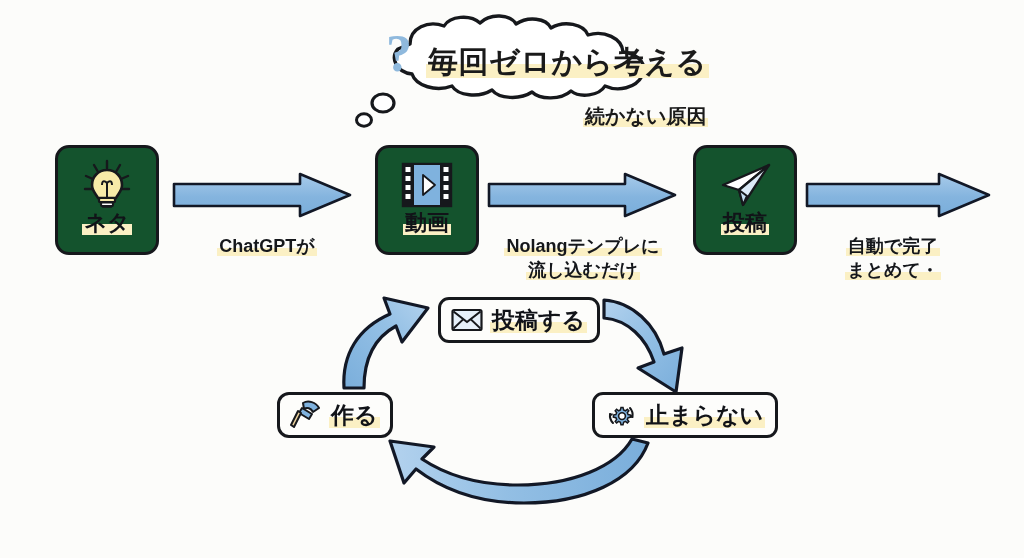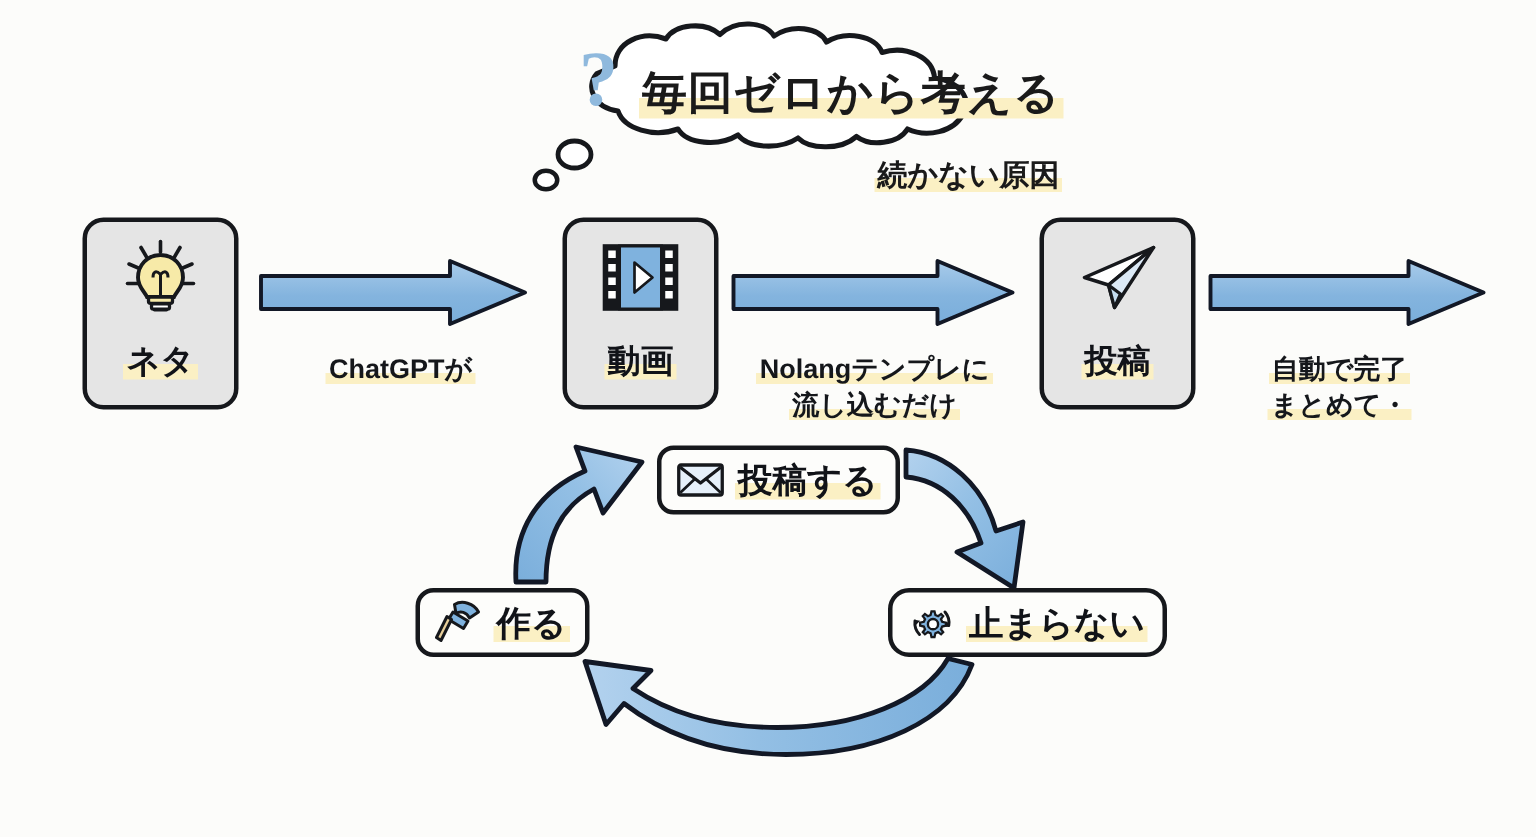--- a/index.html
+++ b/index.html
@@ -63,24 +63,24 @@
     font-weight: bold;
     color: #1a1a1a;
     white-space: nowrap;
     margin-left: 35px;
   }
 
   
   .card {
     position: absolute;
     width: 104px;
-    height: 128px;
+    height: 110px;
     border: 3.5px solid #16181c;
     border-radius: 14px;
-    background: #e5e5e5;
+    background: #14532d;
     box-sizing: border-box;
   }
   .card-icon {
     position: absolute;
     left: 0;
     top: 10px;
     width: 100%;
     height: 54px;
     display: flex;
     align-items: center;
@@ -344,21 +344,21 @@
     <div class="pill-icon">
       <svg width="32" height="30" viewBox="0 0 32 30">
         <path d="M13 3 C18 0 26 2 29 8 L23 12 C21 8 17 7 14 9 Z" fill="#7fb2de" stroke="#16181c" stroke-width="2" stroke-linejoin="round"></path>
         <path d="M12 8 L22 14 L19 19 L9 13 Z" fill="#7fb2de" stroke="#16181c" stroke-width="2" stroke-linejoin="round"></path>
         <path d="M11 13 L4 27 L1 25 L8 11 Z" fill="#e8cf9a" stroke="#16181c" stroke-width="2" stroke-linejoin="round"></path>
       </svg>
     </div>
     <div class="pill-label"><span class="hl">作る</span></div>
   </div>
 
-  <div class="pill" style="left:592px; top:392px;border-radius:14px;">
+  <div class="pill" style="left:592px; top:392px;">
     <div class="pill-icon">
       <svg width="32" height="32" viewBox="0 0 32 32">
         <g fill="#7fb2de" stroke="#16181c" stroke-width="1.5">
           <path d="M16 8.5 L18 8.5 L18.6 11 L20.4 11.8 L22.4 10.3 L23.8 11.7 L22.3 13.7 L23.1 15.5 L25.6 16.1 L25.6 18.1 L23.1 18.7 L22.3 20.5 L23.8 22.5 L22.4 23.9 L20.4 22.4 L18.6 23.2 L18 25.7 L16 25.7 L15.4 23.2 L13.6 22.4 L11.6 23.9 L10.2 22.5 L11.7 20.5 L10.9 18.7 L8.4 18.1 L8.4 16.1 L10.9 15.5 L11.7 13.7 L10.2 11.7 L11.6 10.3 L13.6 11.8 L15.4 11 Z"></path>
         </g>
         <circle cx="17" cy="17.1" r="3.4" fill="#ffffff" stroke="#16181c" stroke-width="1.6"></circle>
         <path d="M25 9 A11 11 0 0 1 27.5 18" fill="none" stroke="#16181c" stroke-width="2" stroke-linecap="round"></path>
         <path d="M27.8 14.6 L27.8 19 L24 18.6 Z" fill="#16181c"></path>
         <path d="M8 24 A11 11 0 0 1 5 15" fill="none" stroke="#16181c" stroke-width="2" stroke-linecap="round"></path>
         <path d="M4.6 18.6 L4.6 14.2 L8.4 14.8 Z" fill="#16181c"></path>

